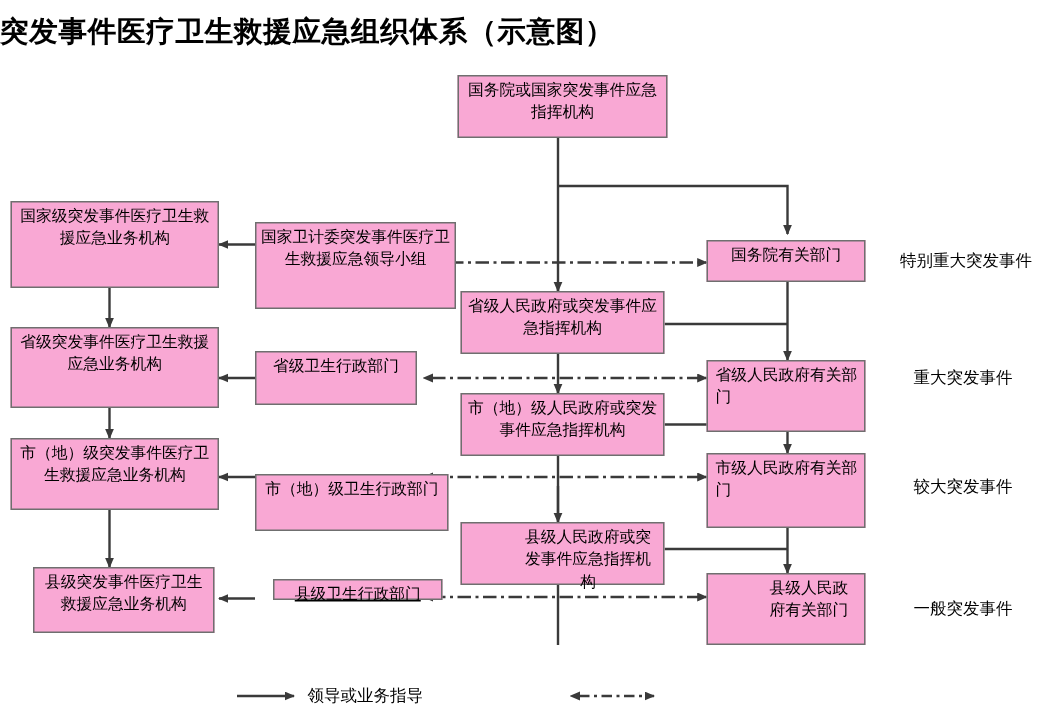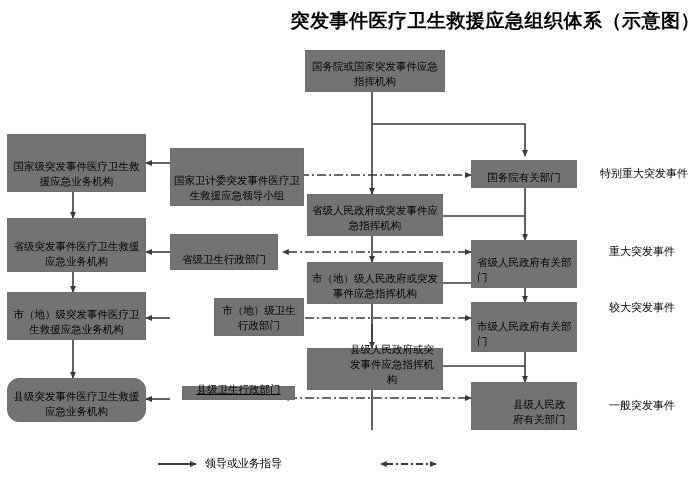--- a/index.html
+++ b/index.html
@@ -25,36 +25,36 @@
     position: absolute;
     left: 0; top: 0;
     width: 700px;
     height: 483px;
   }
   .title {
     position: absolute;
     left: 0;
     top: 8px;
     width: 700px;
-    text-align: right;
+    text-align: left;
     font-size: 19px;
     font-weight: bold;
     letter-spacing: 0.5px;
     font-family: Liberation Mono, monospace;
     white-space: nowrap;
   }
   .node {
     position: absolute;
     box-sizing: border-box;
     border: 1px solid #6f6f6f;
-    background: #737373;
+    background: #f9a8d4;
     font-size: 10.5px;
     line-height: 15px;
     display: flex;
-    align-items: flex-end;
+    align-items: flex-start;
     justify-content: center;
     text-align: center;
     padding: 2px 3px;
     z-index: 3;
   }
   .node.leftal {
     justify-content: flex-start;
     text-align: left;
     padding-left: 5px;
   }
@@ -172,45 +172,45 @@
   </div>
 
   <div class="node" style="left:307px; top:262px; width:136px; height:42px;">
     <span>市（地）级人民政府或突发事件应急指挥机构</span>
   </div>
 
   <div class="node" style="left:7px; top:292px; width:139px; height:48px;">
     <span>市（地）级突发事件医疗卫生救援应急业务机构</span>
   </div>
 
-  <div class="node" style="left:170px; top:298px; width:90px; height:38px;margin-left:44px;">
+  <div class="node" style="left:170px; top:316px; width:129px; height:38px;">
     <span>市（地）级卫生行政部门</span>
   </div>
 
   <div class="node leftal" style="left:471px; top:302px; width:106px; height:50px;">
     <span>市级人民政府有关部门</span>
   </div>
 
   <div class="node" style="left:307px; top:348px; width:136px; height:42px;padding-left:37px;">
     <span>县级人民政府或突发事件应急指挥机构</span>
   </div>
 
-  <div class="node" style="left:7px; top:378px; width:139px; height:44px;border-radius:12px;">
+  <div class="node" style="left:22px; top:378px; width:121px; height:44px;">
     <span>县级突发事件医疗卫生救援应急业务机构</span>
   </div>
 
   <div class="node" style="left:182px; top:386px; width:113px; height:14px;text-decoration:underline;">
     <span>县级卫生行政部门</span>
   </div>
 
   <div class="node leftal" style="left:471px; top:382px; width:106px; height:48px;padding-left:41px;">
     <span>县级人民政府有关部门</span>
   </div>
 
   <div class="sidelabel" style="left:600px; top:167px;">特别重大突发事件</div>
   <div class="sidelabel" style="left:609px; top:245px;">重大突发事件</div>
-  <div class="sidelabel" style="left:609px; top:301px;">较大突发事件</div>
+  <div class="sidelabel" style="left:609px; top:318px;">较大突发事件</div>
   <div class="sidelabel" style="left:609px; top:399px;">一般突发事件</div>
 
   <div class="legend-text" style="left:205px; top:457px;">领导或业务指导</div>
   <div class="legend-text" style="left:463px; top:457px;margin-top:32px;">配合</div>
 
 </div>
 
 </body></html>

